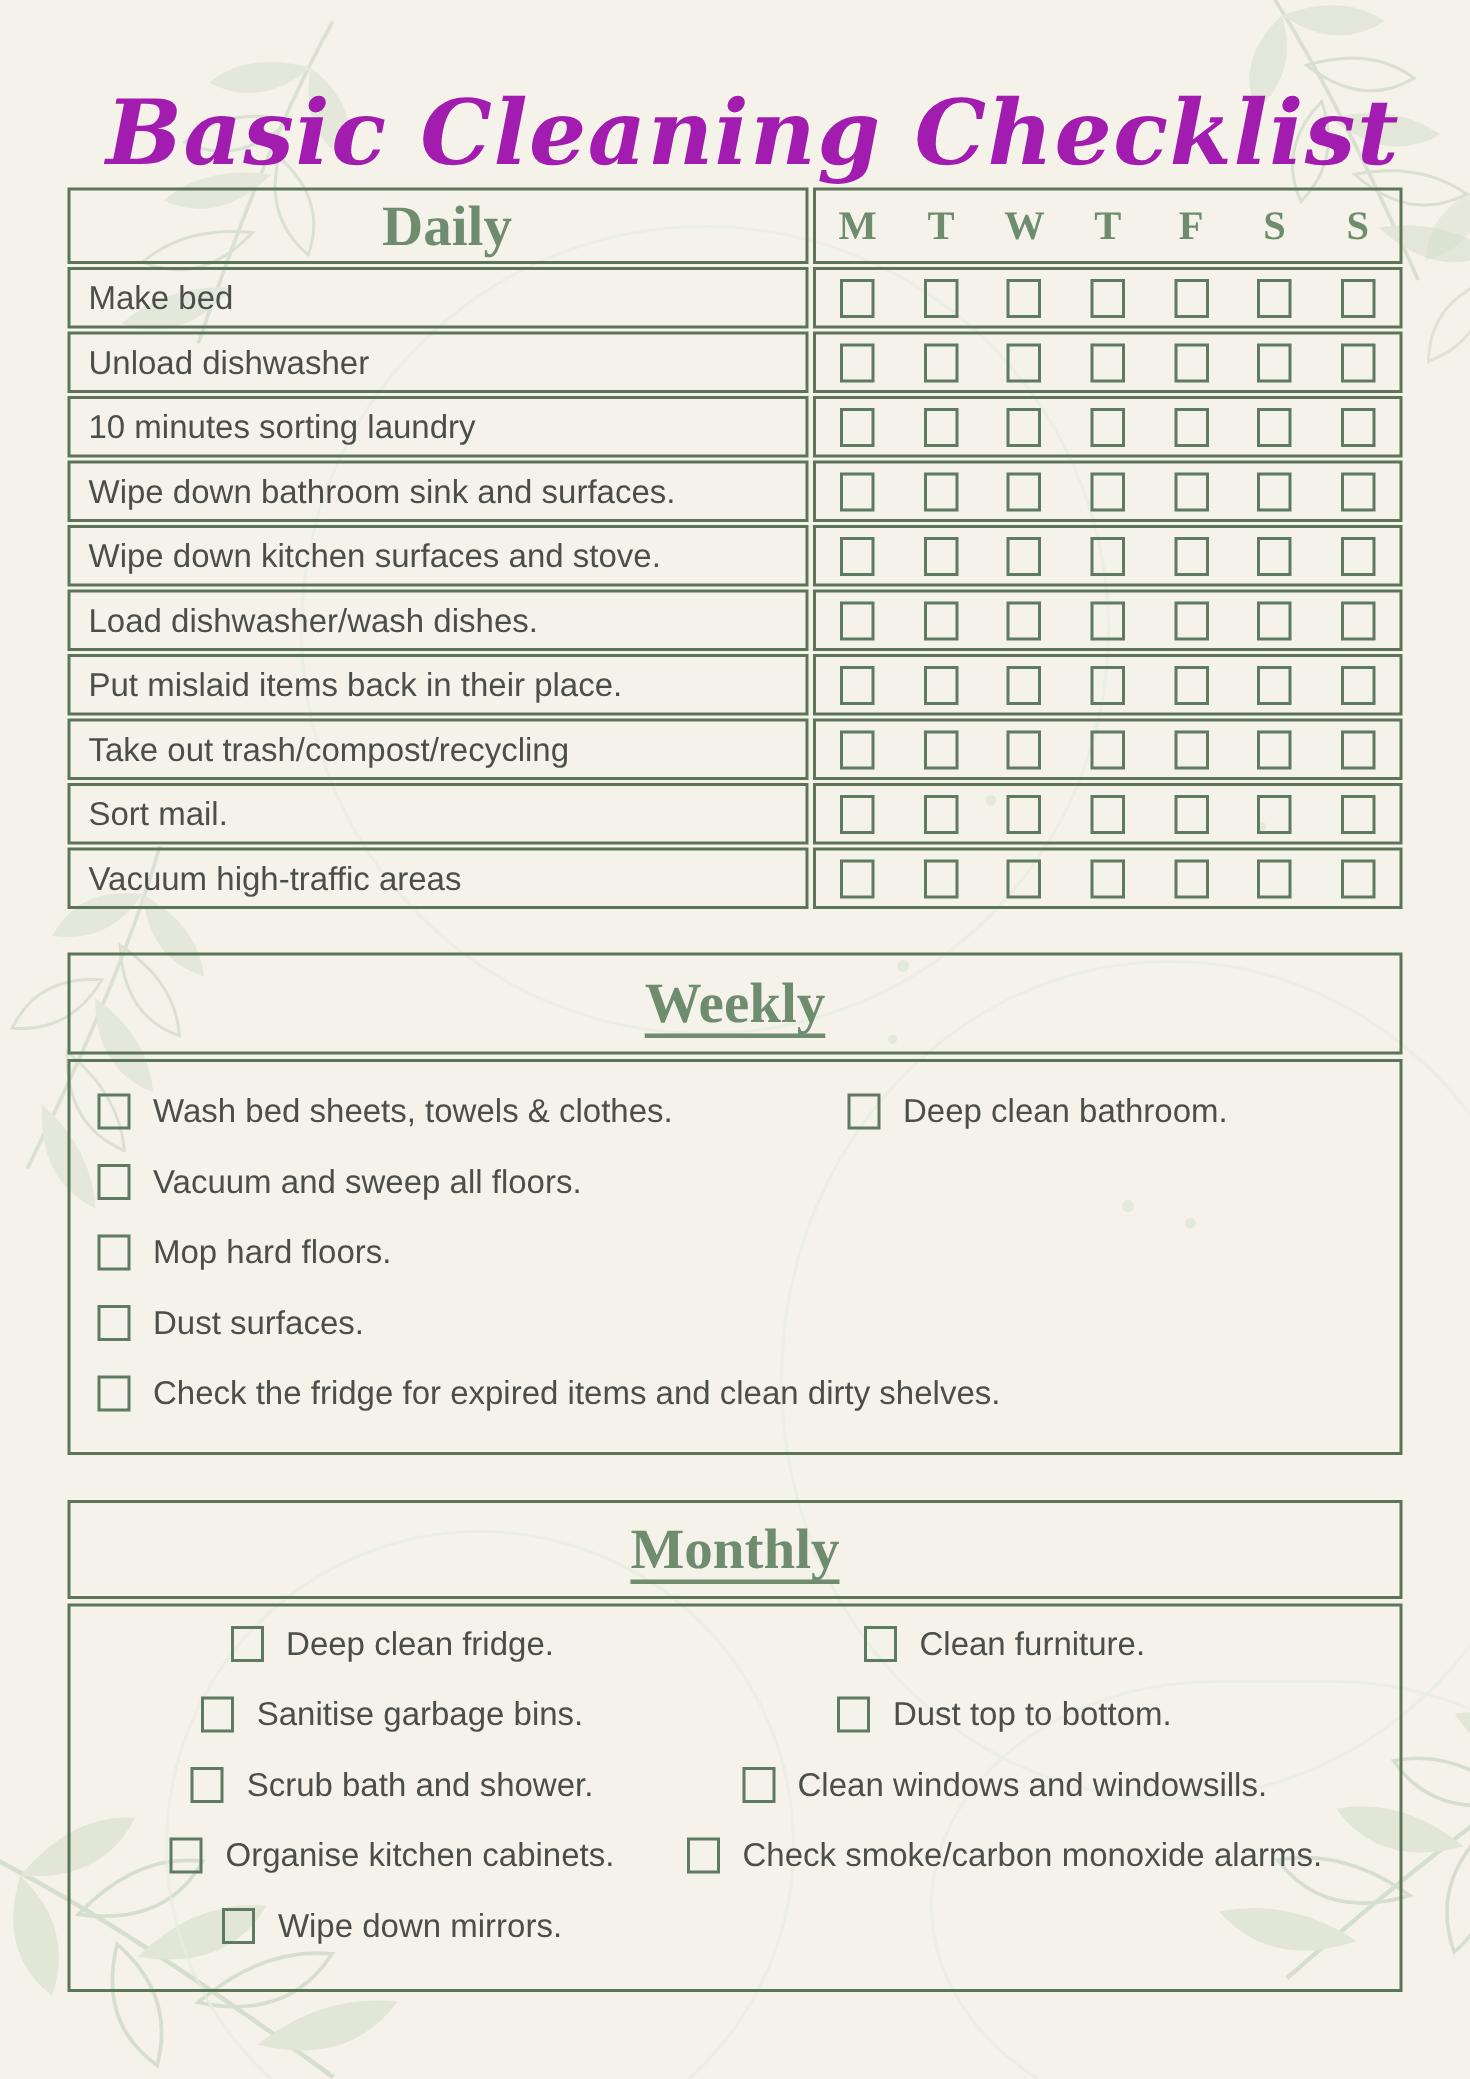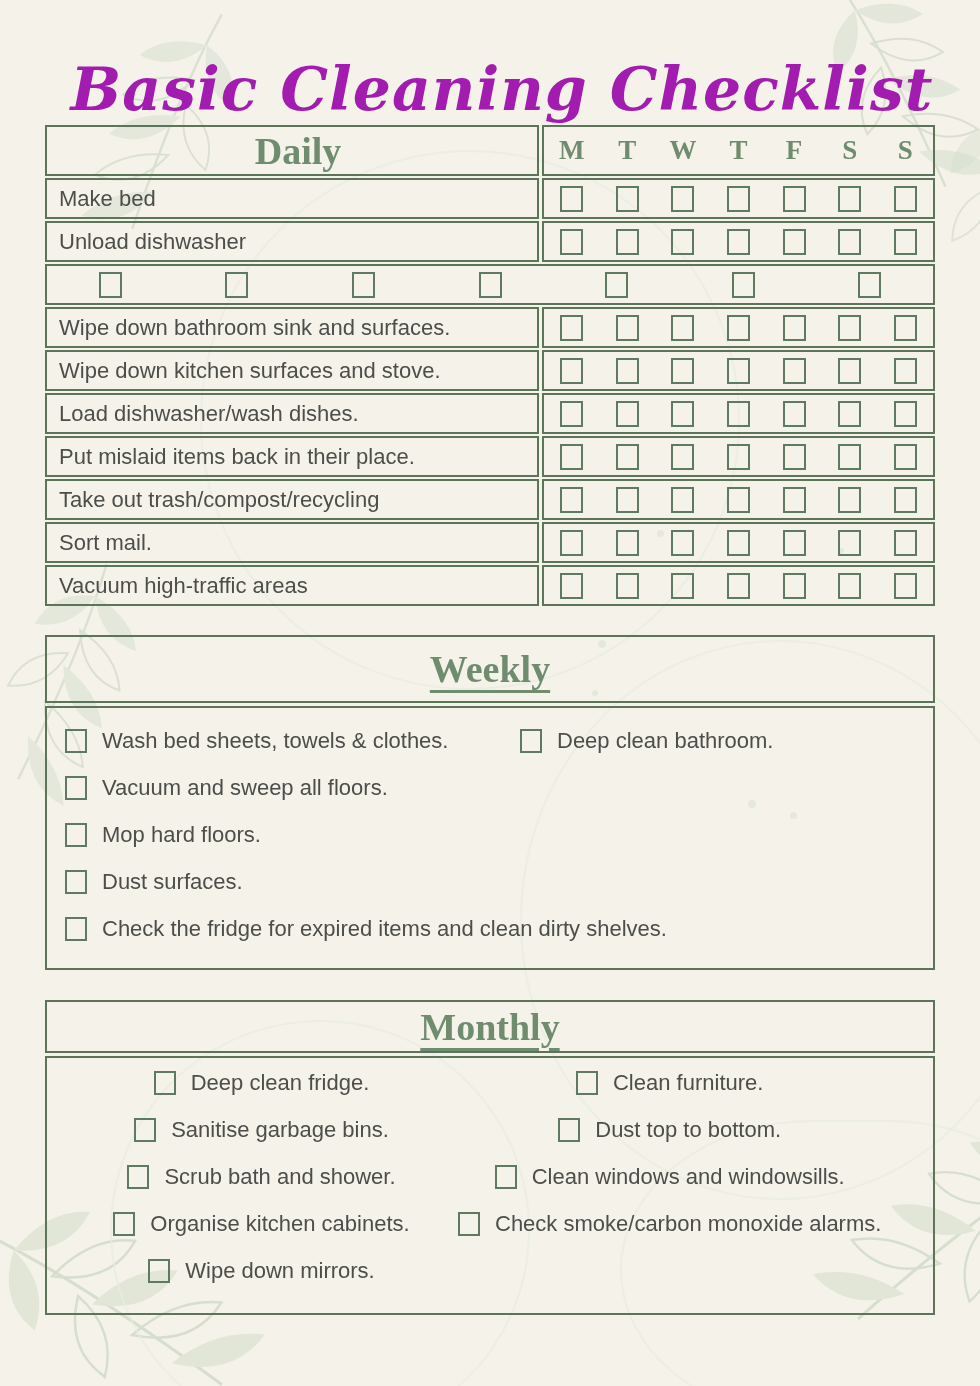--- a/index.html
+++ b/index.html
@@ -52,30 +52,30 @@
   }
   .checkbox.sm{width:22px;height:24px;flex:0 0 22px;}
   
   .section{position:absolute;left:45px;width:890px;}
   #weekly{top:635px;}
   #monthly{top:1000px;}
   .section-header{
     border:2px solid var(--border);height:68px;margin-bottom:3px;
     display:flex;align-items:center;justify-content:center;
   }
-  #monthly .section-header{height:53px;text-align:center;}
+  #monthly .section-header{height:66px;text-align:center;}
   .section-title{
     font-family:"Liberation Serif",serif;font-weight:bold;font-size:38px;
     color:var(--accent);text-decoration:underline;
     text-decoration-thickness:3px;text-underline-offset:8px;
   }
   .section-body{border:2px solid var(--border);}
   #weekly .section-body{height:264px;padding:20px 18px 0 18px;}
   #monthly .section-body{height:259px;padding:12px 18px 0 18px;}
-  .check-row{display:flex;align-items:center;margin-bottom:21px;height:26px;}
+  .check-row{display:flex;align-items:center;margin-bottom:21px;height:26px;gap:45px;}
   .check-item{display:flex;align-items:center;gap:15px;min-width:0;}
   .check-item.fixed-col{flex:0 0 455px;}
   .item-label{font-size:22px;color:var(--text);white-space:nowrap;}
   #monthly-columns{display:flex;}
   .month-col{display:flex;flex-direction:column;align-items:center;}
   .month-col.left{flex:0 0 393px;}
 </style>
 </head>
 <body>
 
@@ -207,20 +207,23 @@
             </div>
             <div class="day-col">
               <span class="checkbox"></span>
             </div>
             <div class="day-col">
               <span class="checkbox"></span>
             </div>
           </div>
         </div>
         <div class="daily-row">
+          <div class="cell task-cell">
+            <span class="task-label">10 minutes sorting laundry</span>
+          </div>
           <div class="cell days-cell">
             <div class="day-col">
               <span class="checkbox"></span>
             </div>
             <div class="day-col">
               <span class="checkbox"></span>
             </div>
             <div class="day-col">
               <span class="checkbox"></span>
             </div>

